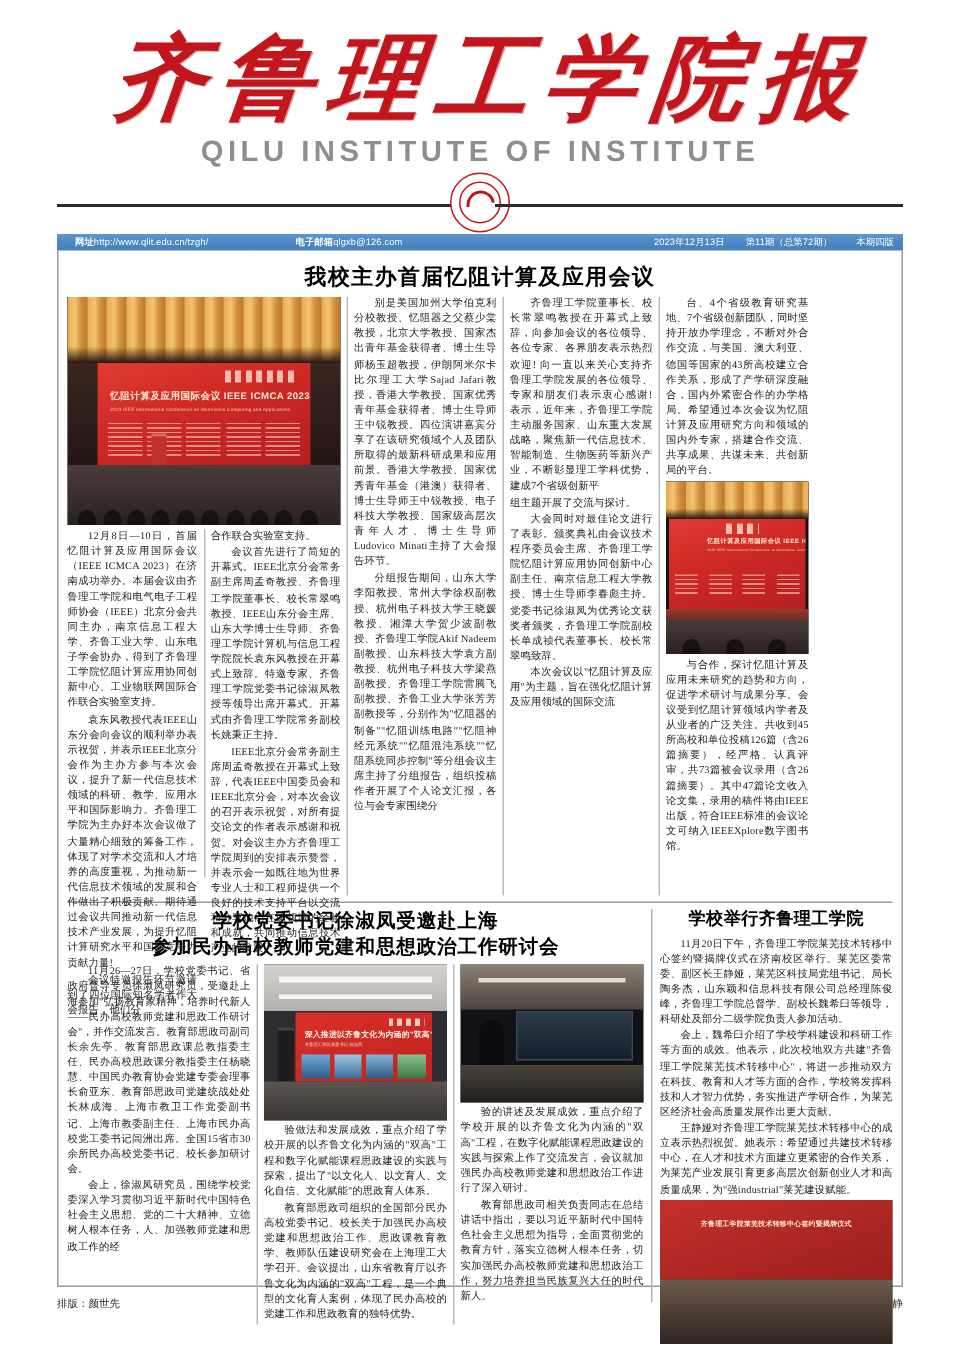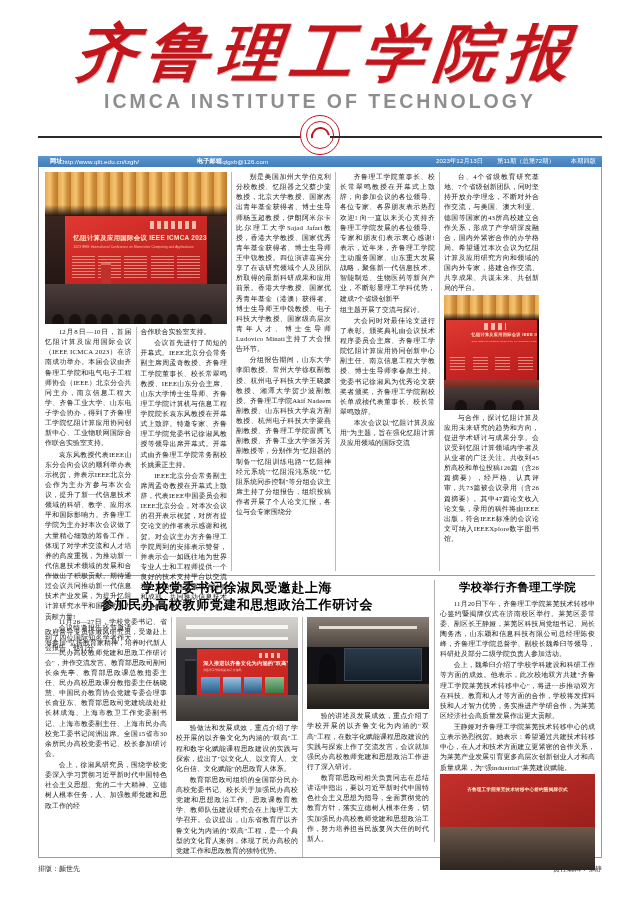--- a/index.html
+++ b/index.html
@@ -404,21 +404,21 @@
     color: #2a2a2a;
   }
 </style>
 </head>
 <body>
 
 <div class="page">
 
   <div class="masthead">
     <div class="nameplate">齐鲁理工学院报</div>
-    <div class="nameplate-en">ICMCA INSTITUTE OF TECHNOLOGY</div>
+    <div class="nameplate-en">QILU INSTITUTE OF INSTITUTE</div>
 
     <div class="crest-row">
       <div class="rule left"></div>
       <div class="crest">
         <div class="inner">
             <div class="swirl"></div>
           </div>
       </div>
       <div class="rule right"></div>
     </div>
@@ -431,20 +431,21 @@
     <span class="lbl i-mail">电子邮箱</span>
     <span>qlgxb@126.com</span>
     <span class="spacer"></span>
     <span class="i-date">2023年12月13日</span>
     <span class="i-issue">第11期（总第72期）</span>
     <span>本期四版</span>
   </div>
 
   <div class="frame">
 
+    <div class="lead-headline">我校主办首届忆阻计算及应用会议</div>
 
     <div class="top-area">
 
       <div class="col colA">
         <div class="newsphoto ph1">
           <div class="photo-ceiling"></div>
           <div class="photo-wallL"></div>
           <div class="photo-wallR"></div>
           <div class="photo-screen">
             <div class="scr-logo"></div>

